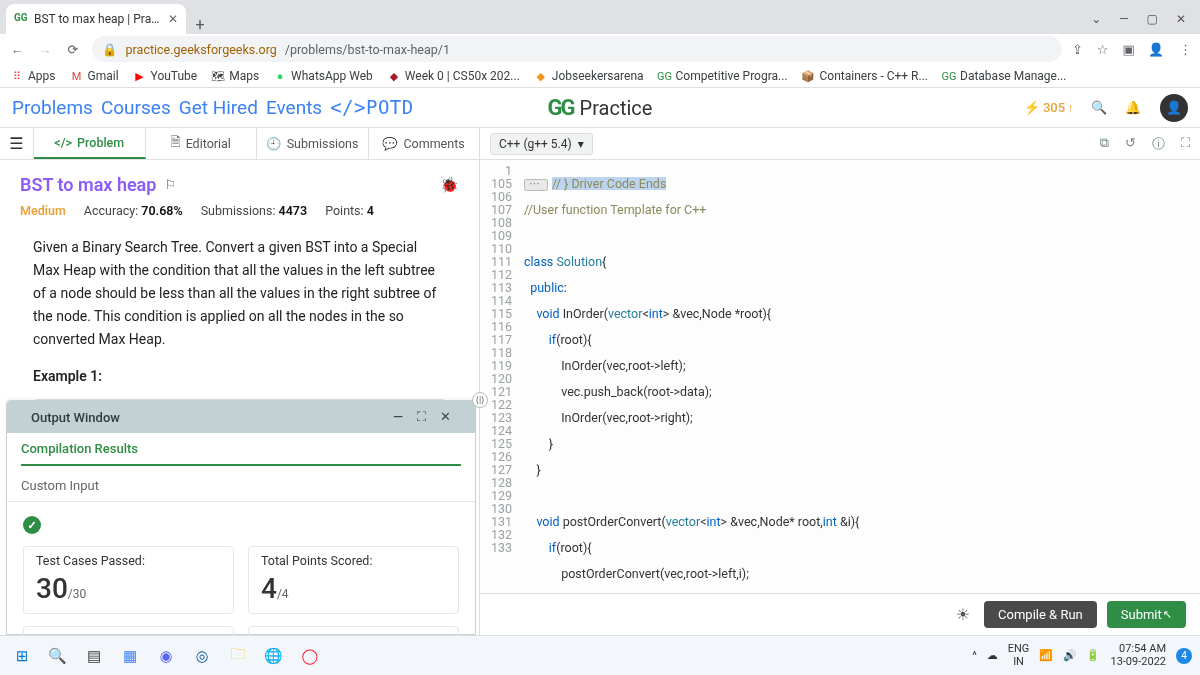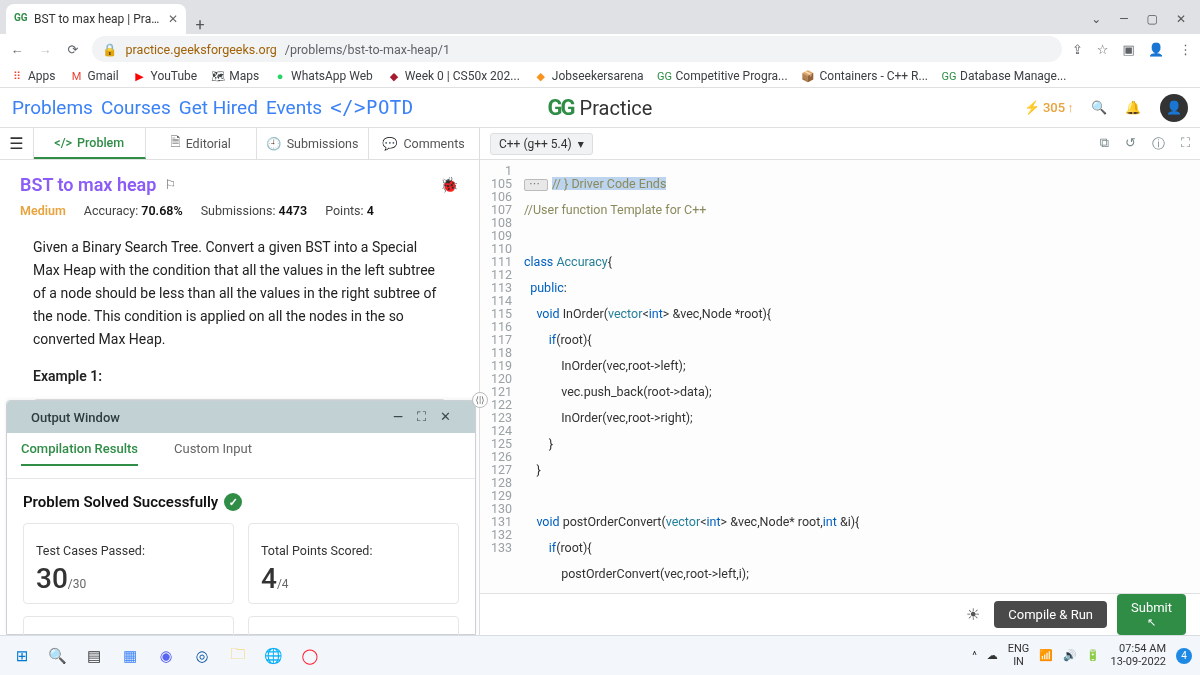--- a/index.html
+++ b/index.html
@@ -57,28 +57,28 @@
   .pstats b { color:#111; font-weight:600;}
 
   .pbody { padding: 8px 33px 14px; font-size: 14px; line-height: 1.65; color: #222; }
   .pbody .ex { font-weight:600; margin-top:14px;}
   .codebox { margin-top:10px; border:1px solid #e0e0e0; border-radius:4px; height:18px;}
 
   
   .outwin { position:absolute; left:6px; right:3px; top:272px; bottom:0; background:#fff; border:1px solid #cbd1d4; border-radius:4px 4px 0 0; box-shadow:0 -1px 4px rgba(0,0,0,.06);}
   .outwin-head { height:32px; background:#c2d1d3; display:flex; align-items:center; padding:0 24px; color:#2c3e3f; font-weight:500; border-radius:4px 4px 0 0;}
   .outwin-head .ctrls { margin-left:auto; display:flex; gap:14px; color:#3a4a4b;}
-  .outwin-tabs { display:flex; gap:36px; padding:8px 14px 12px; border-bottom:1px solid #e6e6e6; font-size:13px;}
+  .outwin-tabs { display:flex; gap:12px; padding:8px 14px 0; border-bottom:1px solid #e6e6e6; font-size:13px;flex-direction:column;}
   .outwin-tab { padding-bottom:8px; color:#666;}
   .outwin-tab.active { color:#2f8d46; border-bottom:2px solid #2f8d46; font-weight:500;}
   .outwin-body { padding:14px 16px;}
   .success-row { display:flex; align-items:center; gap:6px; font-size:15px; font-weight:600; color:#111;}
   .check { width:18px; height:18px; background:#2f8d46; border-radius:50%; color:#fff; display:inline-flex; align-items:center; justify-content:center; font-size:11px;}
   .cards { display:flex; gap:14px; margin-top:12px;}
-  .card { flex:1; border:1px solid #e6e6e6; border-radius:4px; padding:19px 12px 8px;}
+  .card { flex:1; border:1px solid #e6e6e6; border-radius:4px; padding:6px 12px 8px;}
   .card .lbl { font-size:12.5px; color:#333;}
   .card .big { font-size:28px; font-weight:500; color:#333; margin-top:4px;}
   .card .big small { font-size:12px; color:#666; font-weight:400;}
 
   
   .splitter { position:absolute; left:472px; top:264px; width:16px; height:16px; background:#fff; border:1px solid #bbb; border-radius:50%; display:flex; align-items:center; justify-content:center; font-size:9px; color:#666; z-index:5;}
 
   
   .editor-top { height:32px; border-bottom:1px solid #e0e0e0; display:flex; align-items:center; padding:0 10px;}
   .lang-sel { background:#f0f2f3; border:1px solid #dcdfe1; border-radius:3px; padding:3px 8px; font-size:12px; color:#333; display:flex; gap:6px; align-items:center;}
@@ -96,21 +96,21 @@
   .cm { color:#8a8a5c;}
   .hl { background:#bcd4ee; display:inline-block;}
   .fold { display:inline-block; width:24px; height:12px; background:#e8e8e8; border:1px solid #bbb; border-radius:2px; vertical-align:middle; margin-right:4px; position:relative;}
   .fold::after{content:"⋯"; position:absolute; left:4px; top:-3px; font-size:11px; color:#777;}
 
   
   .editor-foot { height:42px; border-top:1px solid #e0e0e0; display:flex; align-items:center; justify-content:flex-end; gap:10px; padding:0 14px;}
   .sun-ico{ color:#555; font-size:16px; margin-right:4px;}
   .btn { padding:6px 14px; border-radius:4px; font-size:13px; border:none; cursor:pointer; color:#fff;}
   .btn.compile { background:#4a4a4a;}
-  .btn.submit { background:#2f8d46; display:flex; align-items:center; gap:1px;flex-direction:column;}
+  .btn.submit { background:#2f8d46; display:flex; align-items:center; gap:1px;}
 
   
   .taskbar { position:absolute; bottom:0; left:0; right:0; height:40px; background:#f3f6fb; border-top:1px solid #d8dde3; display:flex; align-items:center; padding:0 8px; gap:8px;}
   .tb-ico { width:28px; height:28px; display:flex; align-items:center; justify-content:center; border-radius:4px; font-size:15px;}
   .tb-right { margin-left:auto; display:flex; align-items:center; gap:10px; font-size:11px; color:#333;}
   .tb-time { text-align:right; line-height:1.1;}
   .tb-badge { width:16px; height:16px; background:#1e88e5; color:#fff; border-radius:50%; font-size:10px; display:flex; align-items:center; justify-content:center;}
 </style>
 </head>
 <body>
@@ -268,21 +268,20 @@
           <span>⛶</span>
           <span>✕</span>
         </div>
       </div>
       <div class="outwin-tabs">
         <div class="outwin-tab active">Compilation Results</div>
         <div class="outwin-tab">Custom Input</div>
       </div>
       <div class="outwin-body">
         <div class="success-row">
-          <span>Problem Solved Successfully</span>
           <span class="check">✓</span>
         </div>
         <div class="cards">
           <div class="card">
             <div class="lbl">Test Cases Passed:</div>
             <div class="big"><span>30</span><small>/30</small></div>
           </div>
           <div class="card">
             <div class="lbl">Total Points Scored:</div>
             <div class="big"><span>4</span><small>/4</small></div>
@@ -346,21 +345,21 @@
           <div>129</div>
           <div>130</div>
           <div>131</div>
           <div>132</div>
           <div>133</div>
         </div>
       <div class="code">
 <div class="row"><span class="fold"></span><span class="hl cm">// } Driver Code Ends</span></div>
 <div class="row"><span class="cm">//User function Template for C++</span></div>
 <div class="row"></div>
-<div class="row"><span class="kw">class</span> <span class="ty">Accuracy</span>{</div>
+<div class="row"><span class="kw">class</span> <span class="ty">Solution</span>{</div>
 <div class="row">  <span class="kw">public</span>:</div>
 <div class="row">    <span class="kw">void</span> InOrder(<span class="ty">vector</span>&lt;<span class="kw">int</span>&gt; &amp;vec,Node *root){</div>
 <div class="row">        <span class="kw">if</span>(root){</div>
 <div class="row">            InOrder(vec,root-&gt;left);</div>
 <div class="row">            vec.push_back(root-&gt;data);</div>
 <div class="row">            InOrder(vec,root-&gt;right);</div>
 <div class="row">        }</div>
 <div class="row">    }</div>
 <div class="row"></div>
 <div class="row">    <span class="kw">void</span> postOrderConvert(<span class="ty">vector</span>&lt;<span class="kw">int</span>&gt; &amp;vec,Node* root,<span class="kw">int</span> &amp;i){</div>

